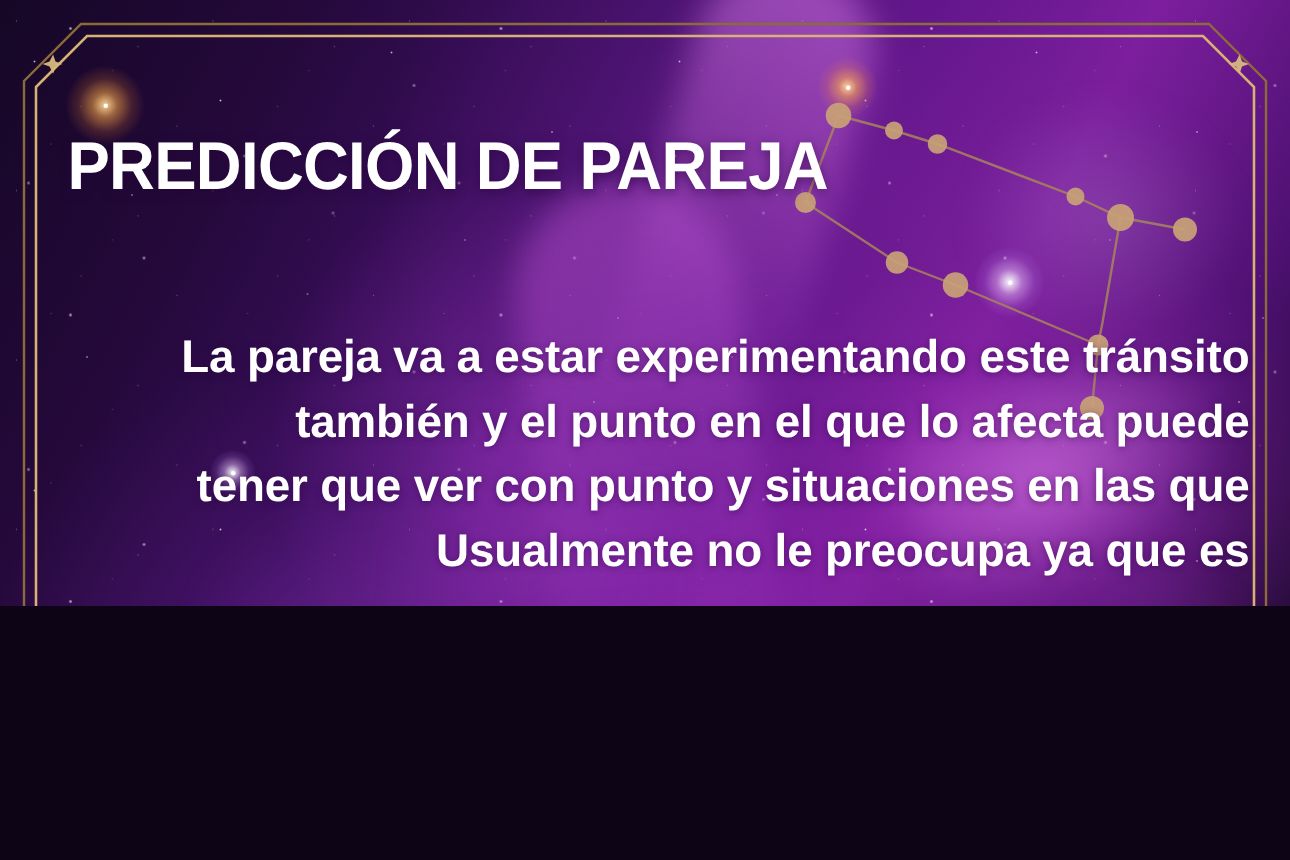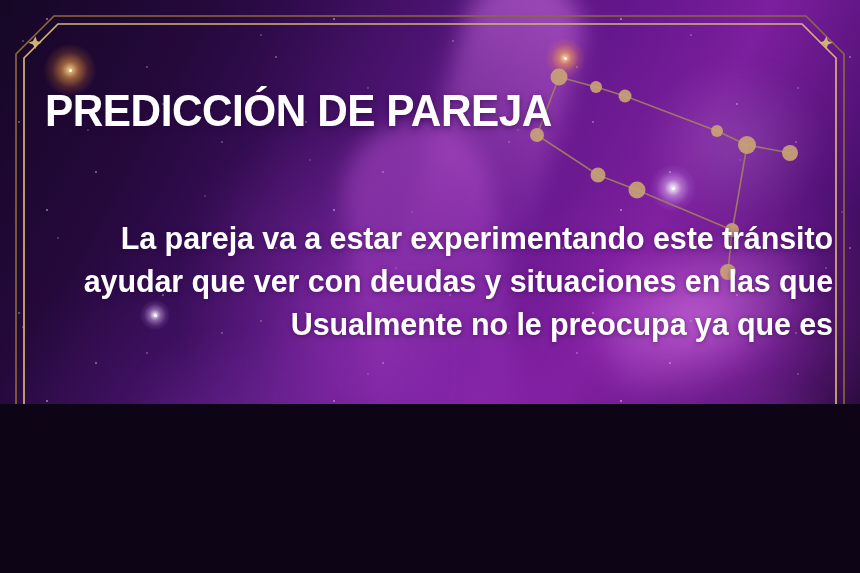--- a/index.html
+++ b/index.html
@@ -193,17 +193,18 @@
       <path d="M824 41 L826.4 36.3 L828 41 L832.7 42.7 L828 44.4 L826.4 49.1 L824 44.4 L819.3 42.7 Z"></path>
       <path d="M33 529 L35.4 524.3 L37 529 L41.7 530.7 L37 532.4 L35.4 537.1 L33 532.4 L28.3 530.7 Z"></path>
       <path d="M824 529 L826.4 524.3 L828 529 L832.7 530.7 L828 532.4 L826.4 537.1 L824 532.4 L819.3 530.7 Z"></path>
     </g>
   </svg>
 
   <h1 class="title">PREDICCIÓN DE PAREJA</h1>
 
   <div class="body-text">
     <span class="line">La pareja va a estar experimentando este tránsito</span>
-    <span class="line">ayudar que ver con deudas y situaciones en las que</span>
+    <span class="line">también y el punto en el que lo afecta puede</span>
+    <span class="line">tener que ver con punto y situaciones en las que</span>
     <span class="line">Usualmente no le preocupa ya que es</span>
   </div>
 
 </div>
 
 </body></html>

